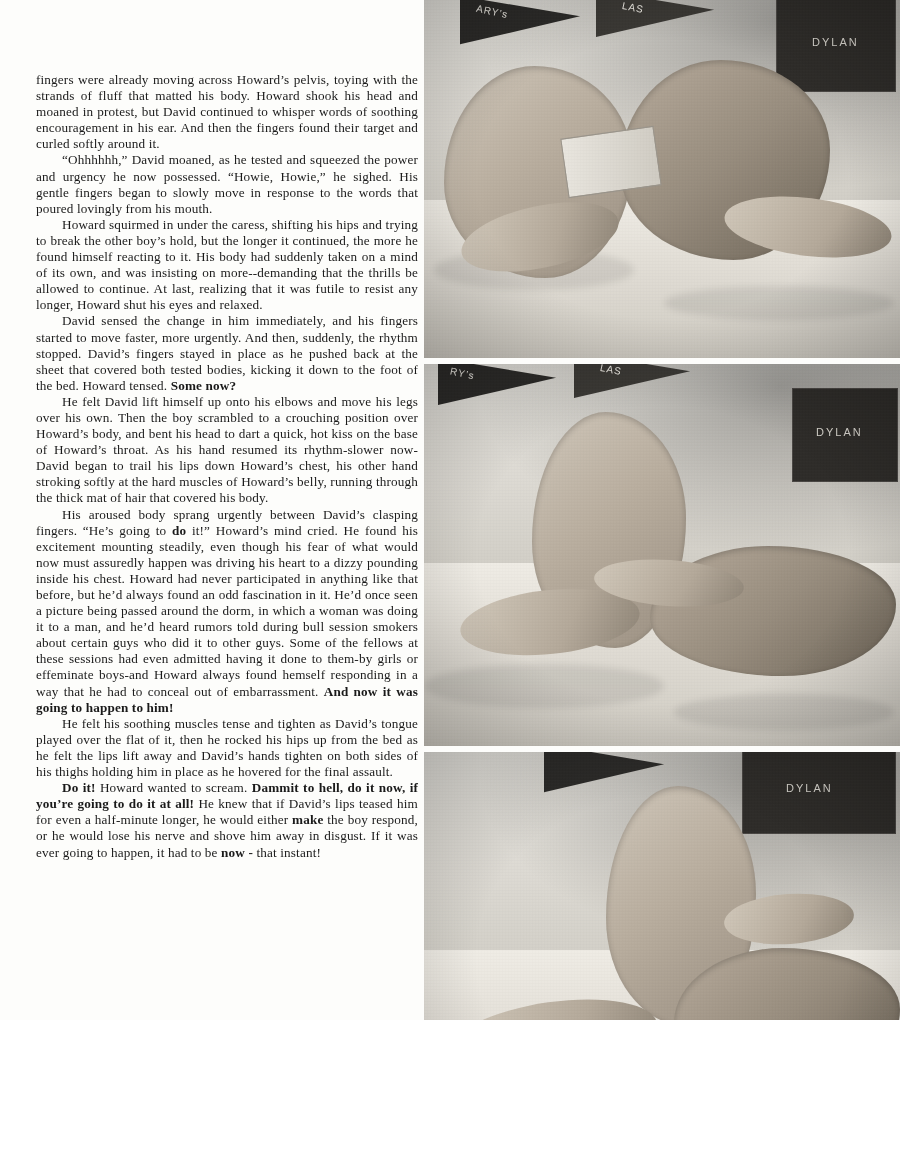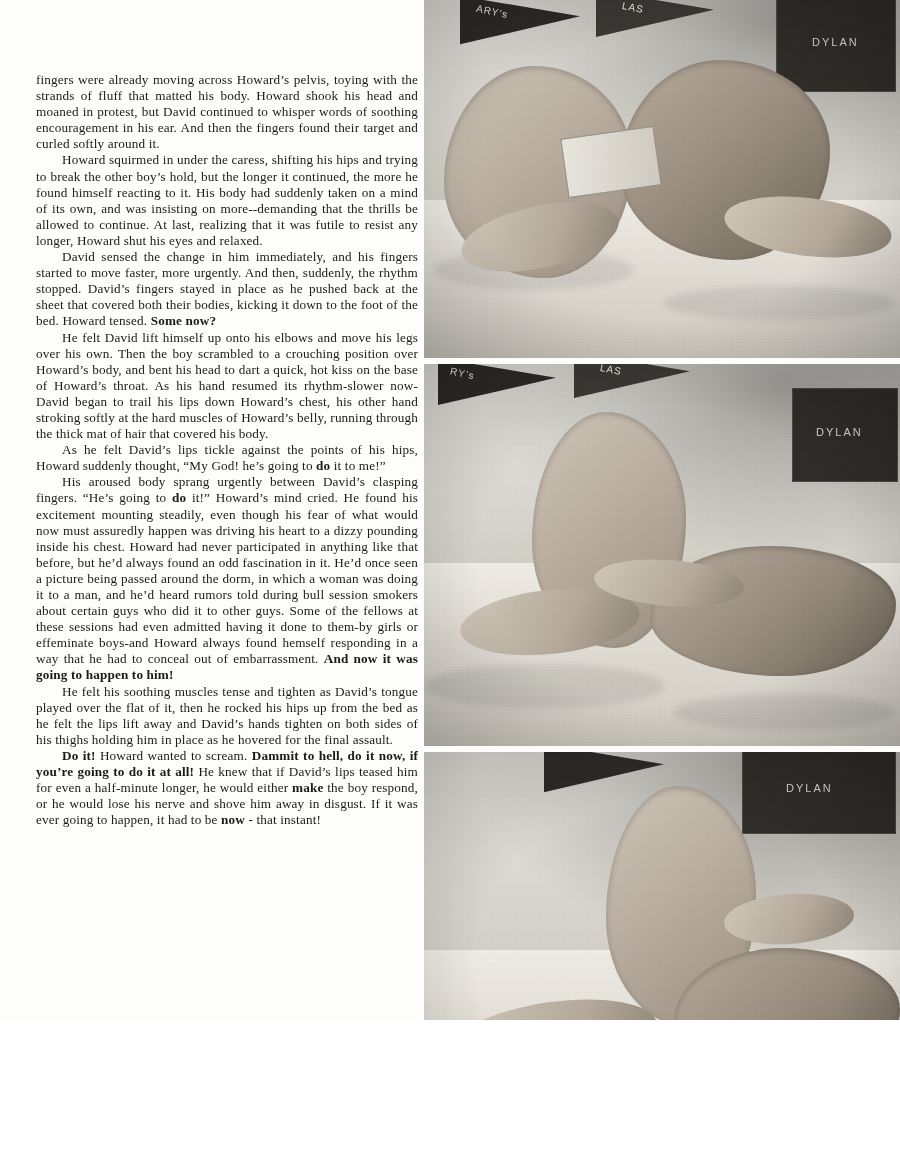--- a/index.html
+++ b/index.html
@@ -154,24 +154,24 @@
     background: radial-gradient(ellipse at 50% 50%, rgba(0,0,0,0) 55%, rgba(0,0,0,0.22) 100%);
   }
 </style>
 </head>
 <body>
 
 <div class="page">
 
   <div class="text-column" id="article-text">
       <p class="noindent"><span>fingers were already moving across Howard’s pelvis, toying with the strands of fluff that matted his body. Howard shook his head and moaned in protest, but David continued to whisper words of soothing encouragement in his ear. And then the fingers found their target and curled softly around it.</span></p>
+      <p><span>“Ohhhhhh,” David moaned, as he tested and squeezed the power and urgency he now possessed. “Howie, Howie,” he sighed. His gentle fingers began to slowly move in response to the words that poured lovingly from his mouth.</span></p>
       <p><span>Howard squirmed in under the caress, shifting his hips and trying to break the other boy’s hold, but the longer it continued, the more he found himself reacting to it. His body had suddenly taken on a mind of its own, and was insisting on more--demanding that the thrills be allowed to continue. At last, realizing that it was futile to resist any longer, Howard shut his eyes and relaxed.</span></p>
-      <p><span>David sensed the change in him immediately, and his fingers started to move faster, more urgently. And then, suddenly, the rhythm stopped. David’s fingers stayed in place as he pushed back at the sheet that covered both their bodies, kicking it down to the foot of the bed. Howard tensed. </span><b>Some now?</b></p>
+      <p><span>David sensed the change in him immediately, and his fingers started to move faster, more urgently. And then, suddenly, the rhythm stopped. David’s fingers stayed in place as he pushed back at the sheet that covered both tested bodies, kicking it down to the foot of the bed. Howard tensed. </span><b>Some now?</b></p>
       <p><span>He felt David lift himself up onto his elbows and move his legs over his own. Then the boy scrambled to a crouching position over Howard’s body, and bent his head to dart a quick, hot kiss on the base of Howard’s throat. As his hand resumed its rhythm-slower now-David began to trail his lips down Howard’s chest, his other hand stroking softly at the hard muscles of Howard’s belly, running through the thick mat of hair that covered his body.</span></p>
-      <p><span>As he felt David’s lips tickle against the points of his hips, Howard suddenly thought, “My God! he’s going to </span><b>do</b><span> it to me!”</span></p>
       <p><span>His aroused body sprang urgently between David’s clasping fingers. “He’s going to </span><b>do</b><span> it!” Howard’s mind cried. He found his excitement mounting steadily, even though his fear of what would now must assuredly happen was driving his heart to a dizzy pounding inside his chest. Howard had never participated in anything like that before, but he’d always found an odd fascination in it. He’d once seen a picture being passed around the dorm, in which a woman was doing it to a man, and he’d heard rumors told during bull session smokers about certain guys who did it to other guys. Some of the fellows at these sessions had even admitted having it done to them-by girls or effeminate boys-and Howard always found hemself responding in a way that he had to conceal out of embarrassment. </span><b>And now it was going to happen to him!</b></p>
       <p><span>He felt his soothing muscles tense and tighten as David’s tongue played over the flat of it, then he rocked his hips up from the bed as he felt the lips lift away and David’s hands tighten on both sides of his thighs holding him in place as he hovered for the final assault.</span></p>
       <p><b>Do it!</b><span> Howard wanted to scream. </span><b>Dammit to hell, do it now, if you’re going to do it at all!</b><span> He knew that if David’s lips teased him for even a half-minute longer, he would either </span><b>make</b><span> the boy respond, or he would lose his nerve and shove him away in disgust. If it was ever going to happen, it had to be </span><b>now -</b><span> that instant!</span></p>
     </div>
 
   <div class="photo-column">
 
     <div class="photo photo-1">
       <div class="ph-bg"></div>
       <div class="wall"></div>

